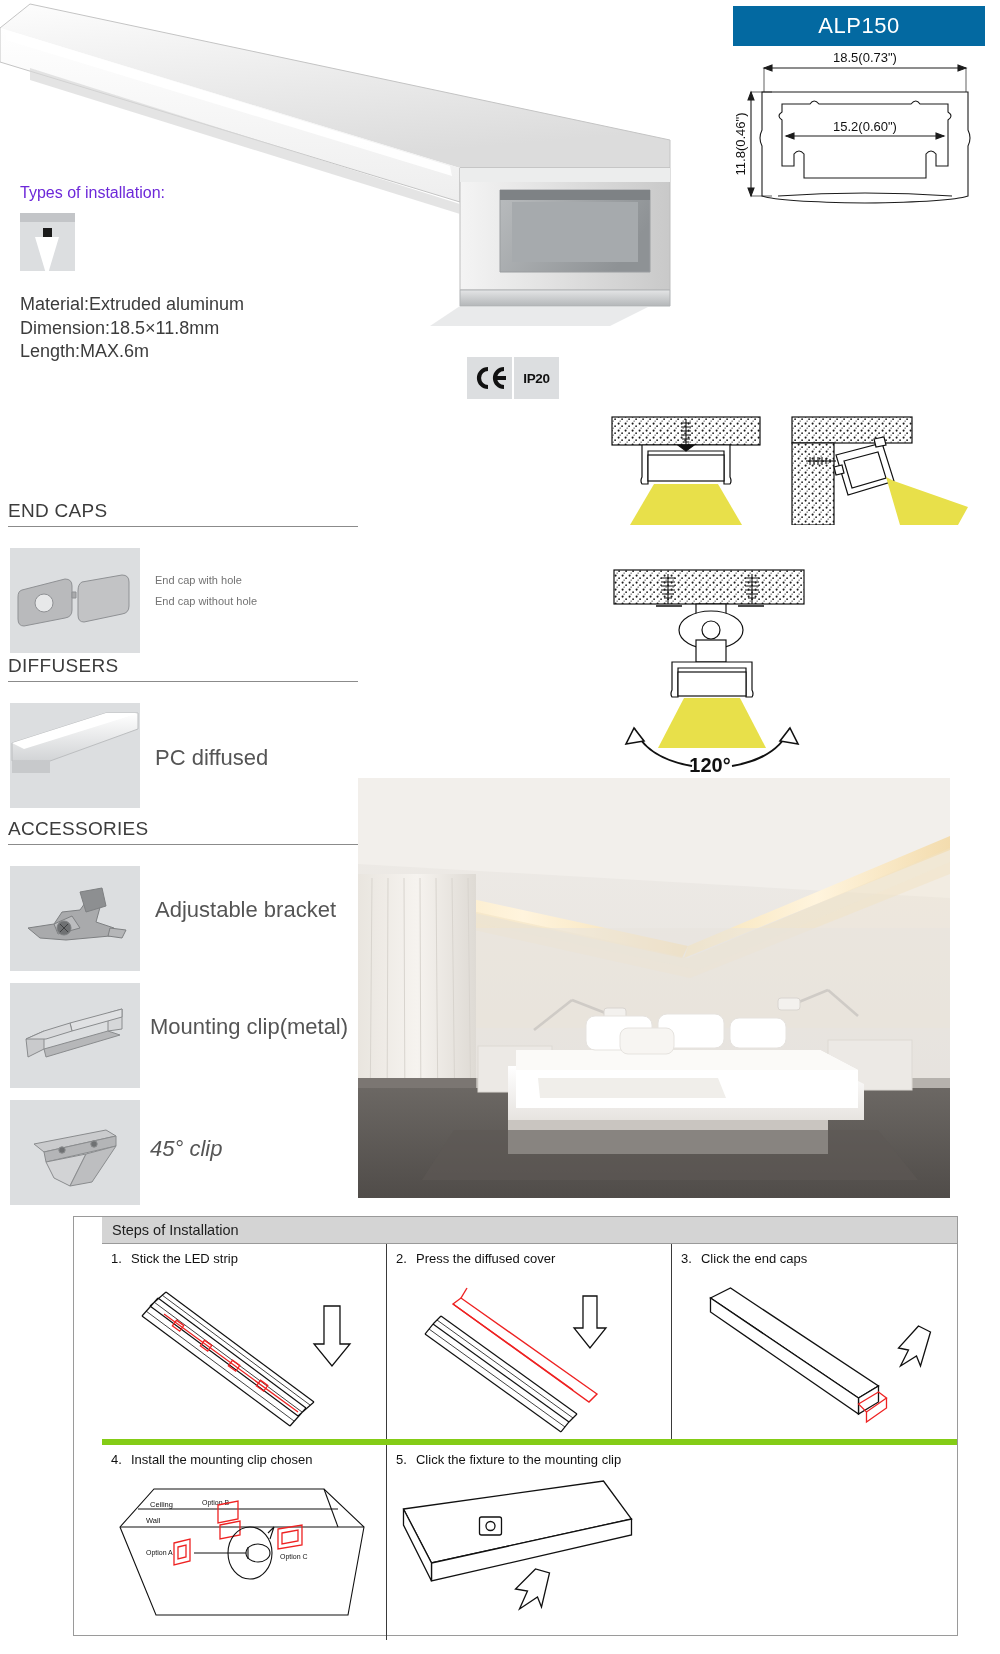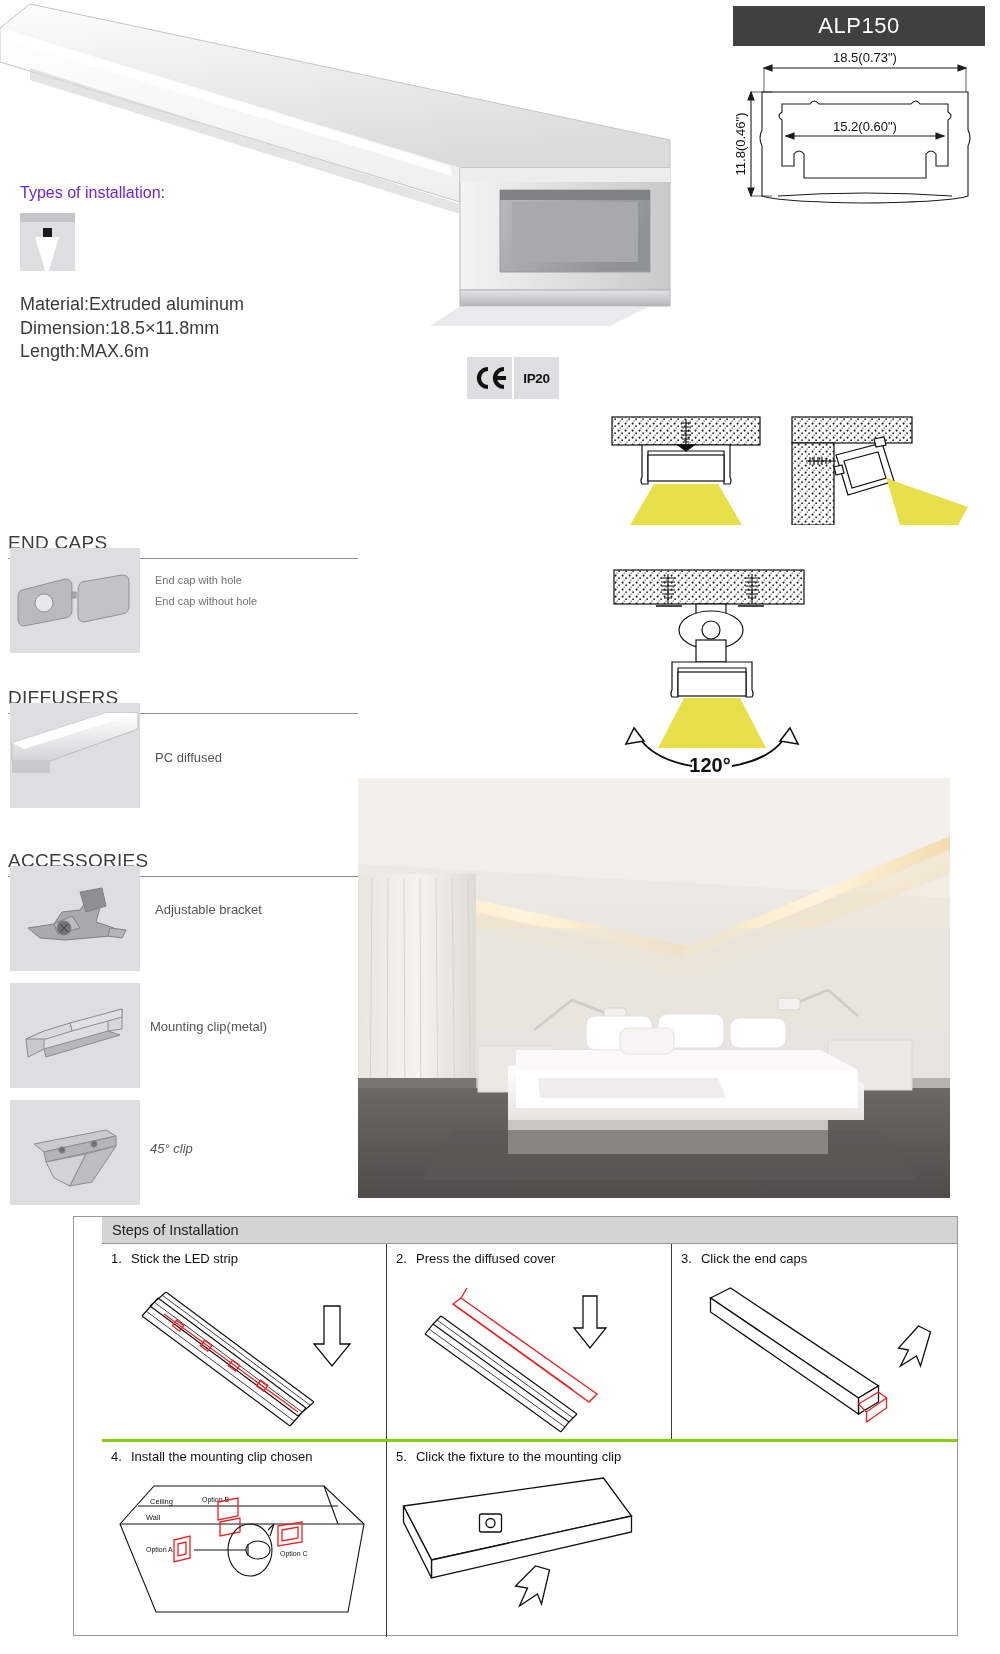--- a/index.html
+++ b/index.html
@@ -5,21 +5,21 @@
   html,body{margin:0;padding:0;background:#fff;}
   body{width:1000px;height:1654px;position:relative;overflow:hidden;
        font-family:"Liberation Sans",sans-serif;color:#3a3a3a;}
   .abs{position:absolute;}
 
   
   #hero{left:-10px;top:-10px;width:720px;height:380px;}
   #hero svg{display:block;}
 
   
-  #model-badge{left:733px;top:6px;width:252px;height:40px;background:#404040;
+  #model-badge{left:733px;top:6px;width:252px;height:40px;background:#0369a1;
                display:flex;align-items:center;justify-content:center;}
   #model-badge span{color:#fff;font-size:22px;letter-spacing:.5px;}
 
   
   #xsection{left:700px;top:46px;width:300px;height:160px;}
 
   
   #install-title{left:20px;top:184px;font-size:16px;color:#6d28d9;}
   #install-icon{left:20px;top:213px;width:55px;height:58px;background:#dcdee0;}
   #install-icon .cap{position:absolute;left:0;top:0;width:55px;height:9px;background:#c3c5c8;}
@@ -29,43 +29,43 @@
   #specs{left:20px;top:293px;font-size:18px;line-height:23.5px;color:#3c3c3c;white-space:pre-line;}
 
   
   #certs{left:467px;top:357px;display:flex;gap:2px;}
   .cert{width:45px;height:42px;background:#dcdee0;display:flex;align-items:center;justify-content:center;}
   .cert.ce svg{display:block;}
   .cert.ip span{font-size:13.5px;color:#111;font-weight:600;letter-spacing:-0.3px;}
 
   
   .sect{position:absolute;}
-  .sect .t{font-size:19px;color:#3c3c3c;letter-spacing:.3px;margin-top:32px;}
+  .sect .t{font-size:19px;color:#3c3c3c;letter-spacing:.3px;}
   .sect .rule{height:1px;background:#8b8b8b;margin-top:4px;}
 
   
   .tile{position:absolute;background:#dcdee0;overflow:hidden;}
   .tilelabel{position:absolute;font-size:11px;color:#737373;line-height:21px;white-space:pre-line;}
-  .tilelabel.big{font-size:13px;color:#555;}
+  .tilelabel.big{font-size:22px;color:#555;}
 
   
   #mount-a{left:596px;top:415px;width:180px;height:110px;}
   #mount-b{left:790px;top:415px;width:180px;height:110px;}
   #mount-c{left:600px;top:560px;width:220px;height:215px;}
 
   
   #room{left:358px;top:778px;width:592px;height:420px;overflow:hidden;}
 
   
   #steps{left:73px;top:1216px;width:855px;height:418px;border:1px solid #9a9a9a;background:#fff;padding-left:28px;}
   #steps-header{height:26px;background:#d4d4d4;display:flex;align-items:center;
                 padding-left:10px;border-bottom:1px solid #9a9a9a;}
   #steps-header span{font-size:14.5px;color:#1d1d1d;}
   .srow{display:flex;height:195px;}
-  .srow.first{border-bottom:3px solid #84cc16;}
+  .srow.first{border-bottom:6px solid #84cc16;}
   .scell{width:33.333%;border-right:1px solid #3a3a3a;position:relative;box-sizing:border-box;}
   .scell:last-child{border-right:none;}
   .scap{position:absolute;left:9px;top:7px;font-size:13px;color:#111;white-space:nowrap;}
   .scap .num{display:inline-block;width:20px;}
   .sart{position:absolute;left:0;top:26px;width:100%;height:168px;}
 </style>
 </head>
 <body>
 
 <div class="abs" id="hero">

